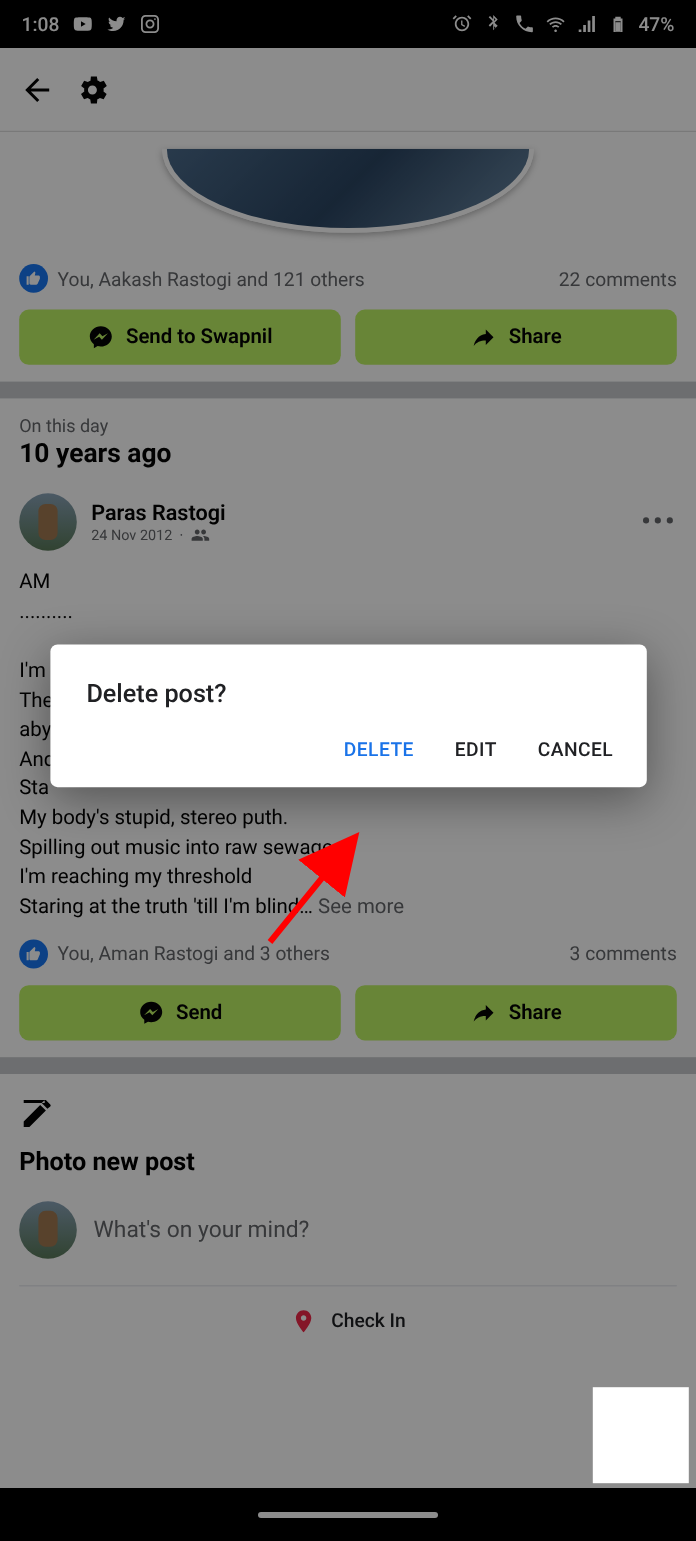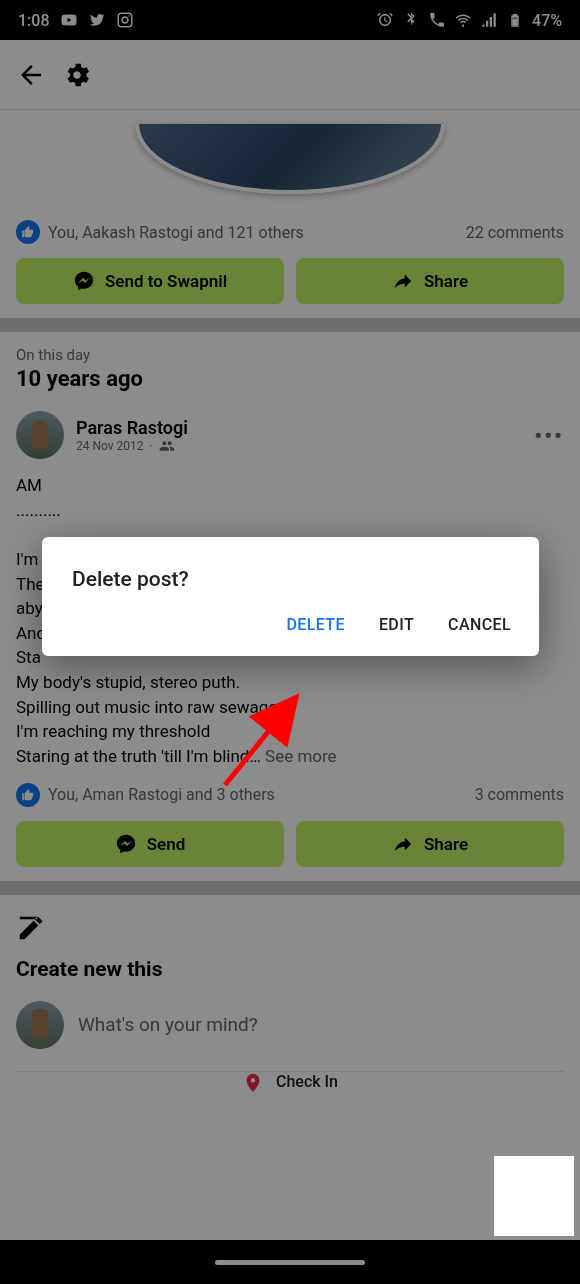--- a/index.html
+++ b/index.html
@@ -102,21 +102,21 @@
   .post-body { margin-top:14px; font-size:17px; line-height:1.45; color:#050505; white-space:pre-line; }
   .see-more { color:#65676b; }
   
   .create-card { background:#fff; padding:18px 16px 0 16px; }
   .create-icon { width:30px; height:30px; margin-bottom:10px; }
   .create-title { font-size:21px; font-weight:700; margin-bottom:20px; }
   .create-prompt-row { display:flex; align-items:center; gap:14px; padding-bottom:22px; border-bottom:1px solid #e4e6eb;}
   .create-prompt { font-size:19px; color:#65676b; }
   .create-actions { display:flex; }
   .create-action {
-    flex:1; display:flex; justify-content:center; gap:12px;
+    flex:1; display:flex; align-items:center; justify-content:center; gap:12px;
     height:58px; font-size:16px; font-weight:500; color:#1c1e21;
   }
   .create-action svg { width:22px; height:22px; }
   
   .bottom-bar { position:absolute; bottom:0; left:0; right:0; height:44px; background:#000; display:flex; align-items:center; justify-content:center;}
   .home-indicator { width:150px; height:5px; background:#fff; border-radius:3px; }
   
   .white-sq { position:absolute; right:6px; bottom:48px; width:80px; height:80px; background:#fff; z-index:60; }
   
   .dialog {
@@ -279,21 +279,21 @@
             </svg>
           <span>Share</span>
         </div>
       </div>
     </div>
 
     <div class="create-card">
       <svg class="create-icon" viewBox="0 0 24 24" fill="#050505">
           <path d="M3 17.2V21h3.8L17.8 10 14 6.2 3 17.2zM20.7 7.3c.4-.4.4-1 0-1.4l-2.6-2.6c-.4-.4-1-.4-1.4 0L15 5l3.8 3.8 1.9-1.5zM3 3h14v2H3V3z"></path>
         </svg>
-      <div class="create-title">Create new this</div>
+      <div class="create-title">Photo new post</div>
       <div class="create-prompt-row">
         <div class="avatar"></div>
         <div class="create-prompt">What's on your mind?</div>
       </div>
       <div class="create-actions">
         <div class="create-action">
           <svg viewBox="0 0 24 24" fill="#f02849">
               <path d="M12 2C8.1 2 5 5.1 5 9c0 5.3 7 13 7 13s7-7.7 7-13c0-3.9-3.1-7-7-7zm0 9.5c-1.4 0-2.5-1.1-2.5-2.5S10.6 6.5 12 6.5s2.5 1.1 2.5 2.5-1.1 2.5-2.5 2.5z"></path>
             </svg>
           <span>Check In</span>

